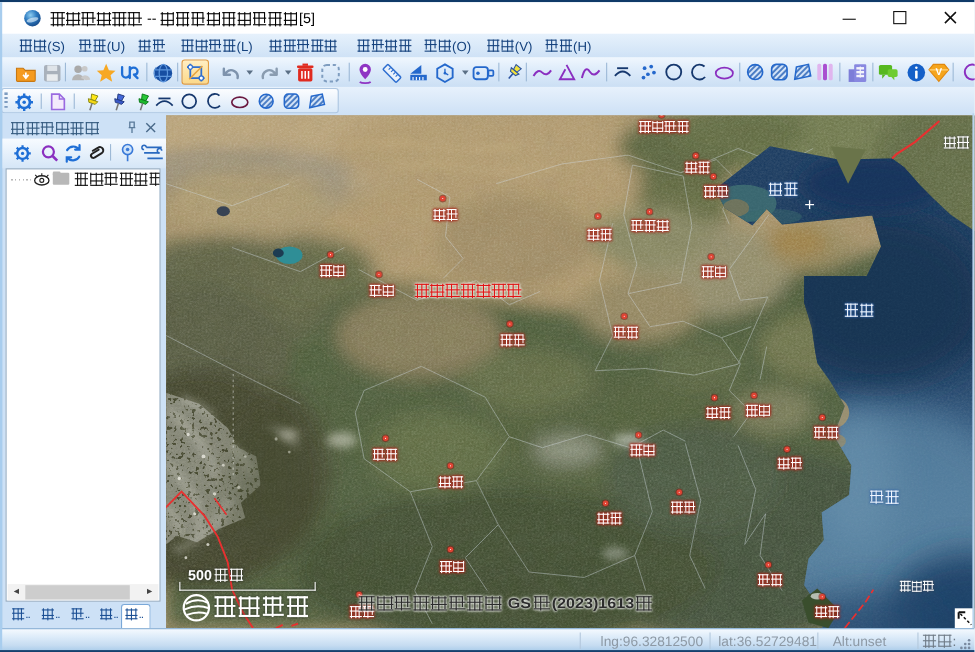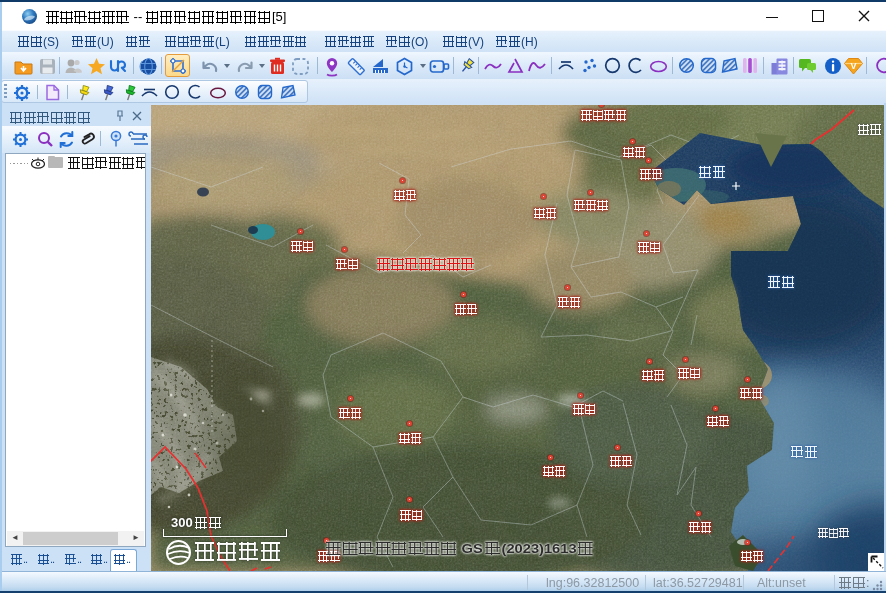--- a/index.html
+++ b/index.html
@@ -754,21 +754,21 @@
         <circle cx="13.5" cy="13.5" r="11.5" fill="none" stroke="#fff" stroke-width="2"></circle>
         <path d="M4,10 Q14,4 24,9 M3,15 Q14,10 25,14 M5,20 Q15,16 23,19" stroke="#fff" stroke-width="1.8" fill="none"></path>
       </svg>
 <div style="left:44px;top:437px;display:flex;--g:#fff;filter:drop-shadow(0 0 1.5px rgba(30,40,30,.8))">
         <span class="z" style="width:19px;height:19px;margin-right:3px"></span>
         <span class="z v2" style="width:19px;height:19px;margin-right:3px"></span>
         <span class="z v3" style="width:19px;height:19px;margin-right:3px"></span>
         <span class="z" style="width:19px;height:19px"></span>
       </div>
 <div style="left:20px;top:410px;display:flex;align-items:center;color:#fff;font-size:13px;font-weight:bold;--g:#fff;filter:drop-shadow(0 0 1.5px rgba(20,25,20,.9))">
-        <span>300</span>
+        <span>500</span>
         <span class="z" style="width:12px;height:12px;margin-left:2px"></span>
         <span class="z v2" style="width:12px;height:12px;margin-left:1px"></span>
       </div>
 <div style="left:12px;top:424px;width:124px;height:8px;border-left:1.5px solid #fff;border-right:1.5px solid #fff;border-bottom:1.5px solid #fff;filter:drop-shadow(0 0 1px rgba(20,25,20,.9))"></div>
 <div style="left:717px;top:448px;width:18px;height:18px;background:#fff"></div>
 <svg style="left:717px;top:448px" width="18" height="18">
         <path d="M3.5,3.5 h6 M3.5,3.5 v6" stroke="#111" stroke-width="1.8"></path>
         <path d="M5,5 L15,15" stroke="#111" stroke-width="1.4" stroke-dasharray="2.5 2"></path>
       </svg>
 </div>

